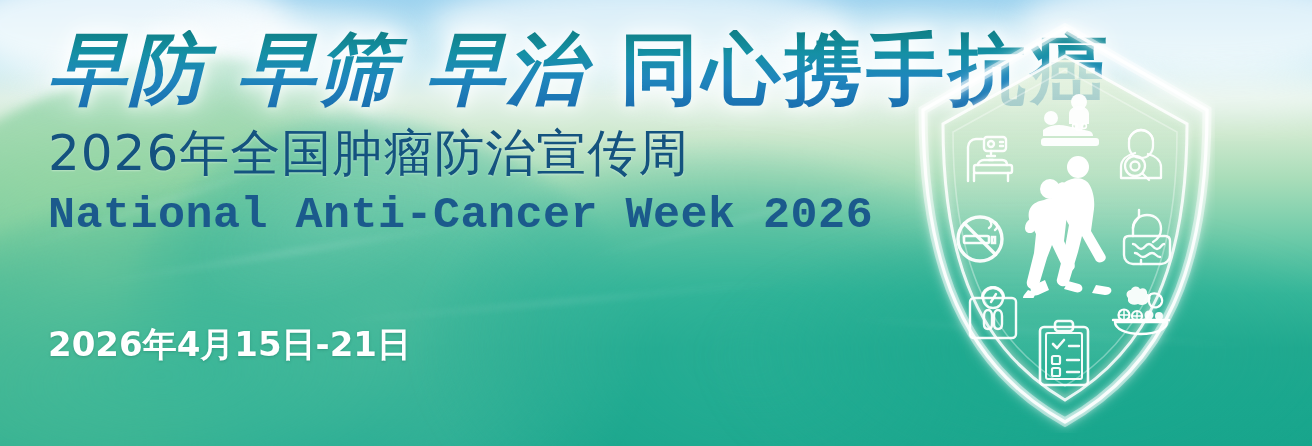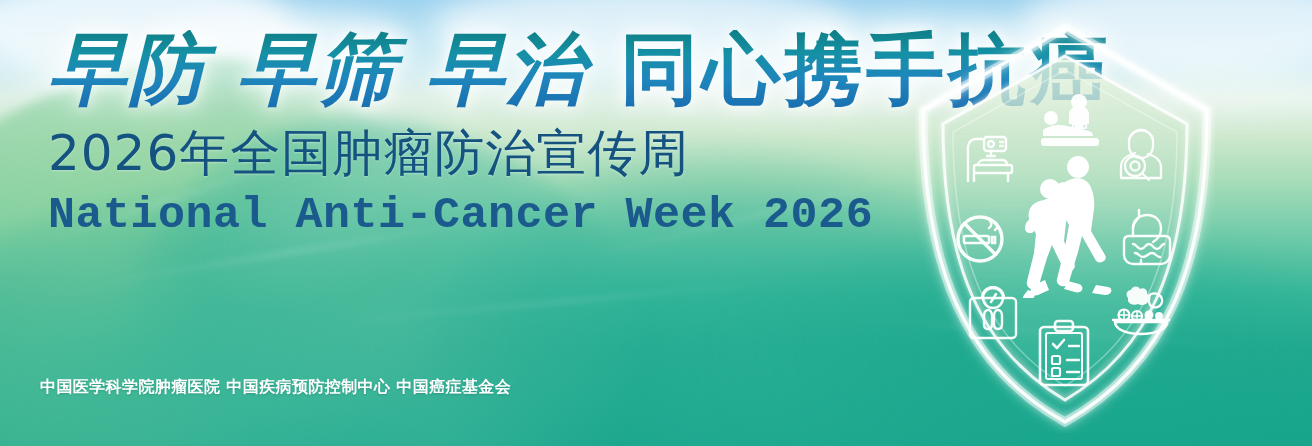--- a/index.html
+++ b/index.html
@@ -144,23 +144,23 @@
   <div class="streak s2"></div>
   <div class="streak s3"></div>
   <div class="streak s4"></div>
   <div class="streak s5"></div>
 
   <div class="headline"><span>早防 早筛 早治</span><span class="gap"></span><span class="seg2">同心携手抗癌</span></div>
 
   <div class="cn-title">2026年全国肿瘤防治宣传周</div>
   <div class="en-title">National Anti-Cancer Week 2026</div>
 
+  <div class="date-line">2026年4月15日-21日</div>
 
   <div class="orgs">
-    <div class="org-line">中国医学科学院肿瘤医院   中国疾病预防控制中心   中国癌症基金会</div>
   </div>
 
   <div id="shield-wrap">
     <svg class="shield-svg" viewBox="0 0 300 415">
       <defs>
         <linearGradient id="shieldFill" x1="0" y1="0" x2="0" y2="1">
           <stop offset="0%" stop-color="#e8f3dd" stop-opacity=".55"></stop>
           <stop offset="35%" stop-color="#bfe3c8" stop-opacity=".42"></stop>
           <stop offset="70%" stop-color="#68c9ab" stop-opacity=".34"></stop>
           <stop offset="100%" stop-color="#2fb49a" stop-opacity=".3"></stop>

